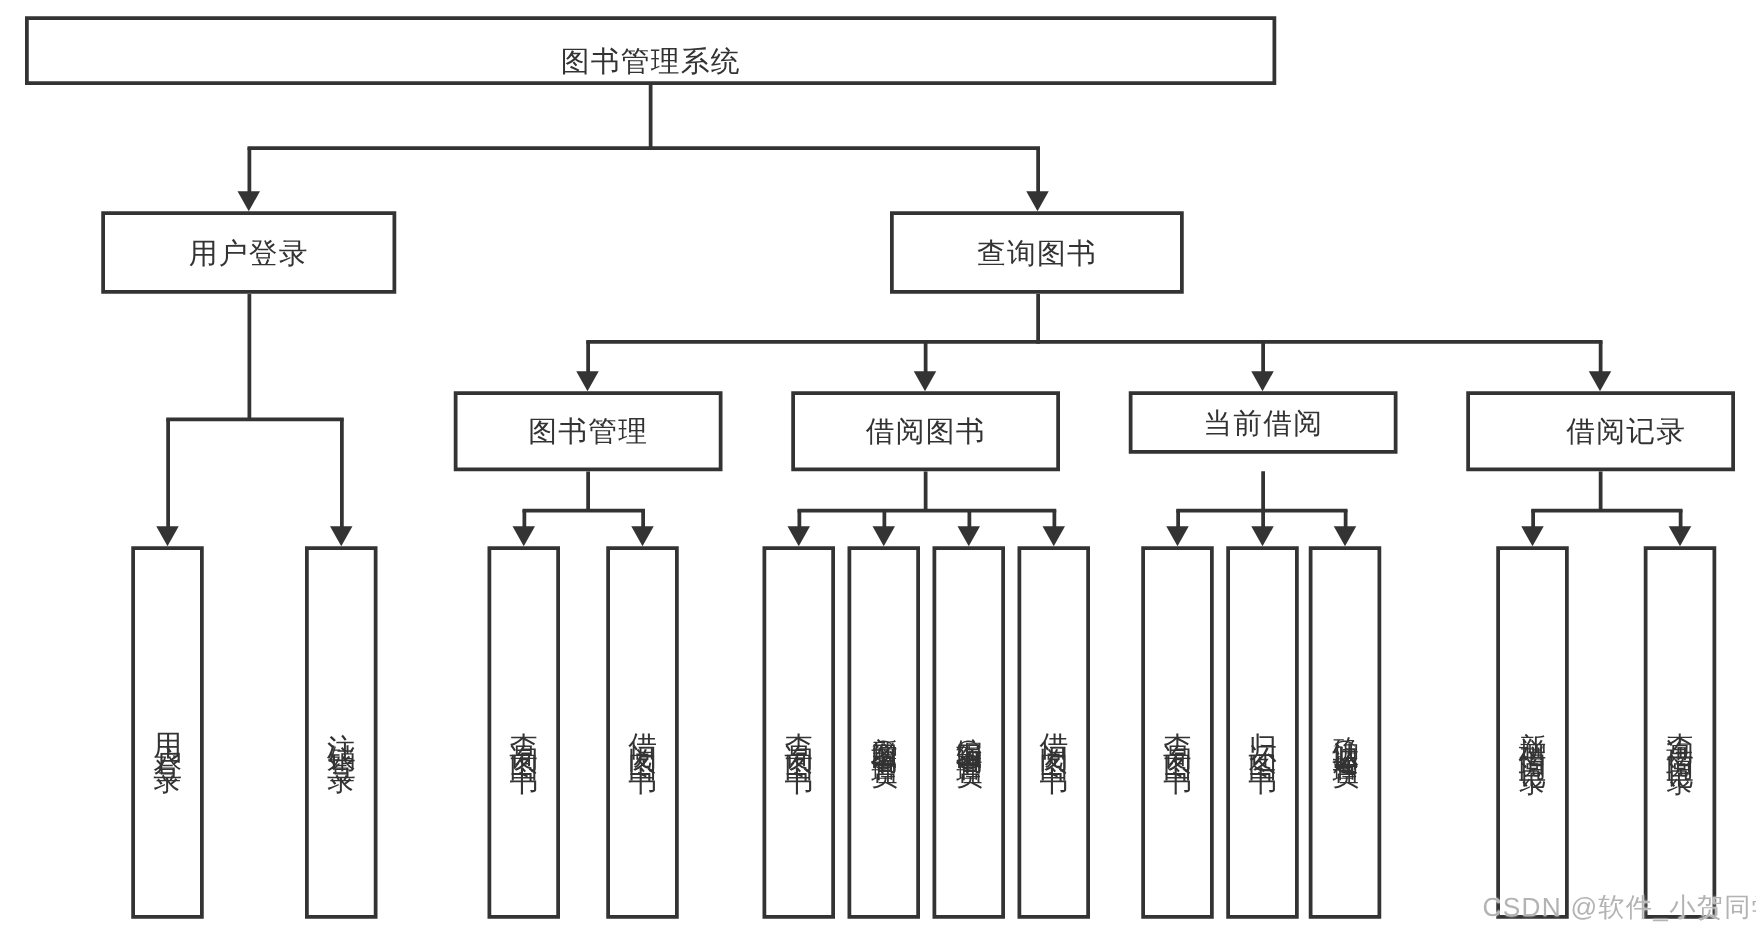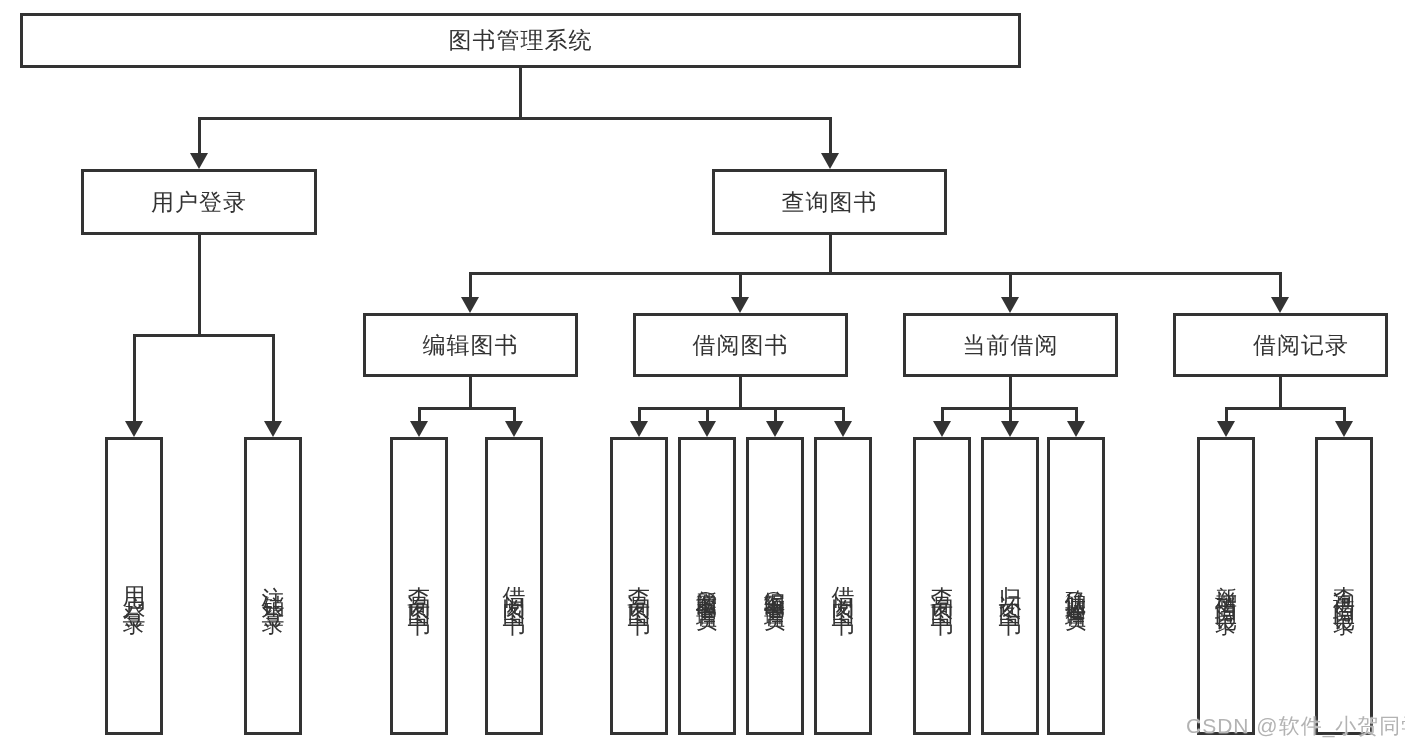--- a/index.html
+++ b/index.html
@@ -59,41 +59,41 @@
     text-shadow:0 0 2px #ffffff,0 0 1px #ffffff;
     z-index:5;
     white-space:nowrap;
   }
 </style>
 </head>
 <body>
 
 <div class="stage">
 
-  <div class="box" style="left:20px;top:13px;width:1001px;height:55px;">
+  <div class="box" style="left:20px;top:13px;width:1001px;height:55px;align-items:flex-end;">
     <span>图书管理系统</span>
   </div>
 
   <div class="box" style="left:81px;top:169px;width:236px;height:66px;">
     <span>用户登录</span>
   </div>
 
   <div class="box" style="left:712px;top:169px;width:235px;height:66px;">
     <span>查询图书</span>
   </div>
 
   <div class="box" style="left:363px;top:313px;width:215px;height:64px;">
-    <span>编辑图书</span>
+    <span>图书管理</span>
   </div>
 
   <div class="box" style="left:633px;top:313px;width:215px;height:64px;">
     <span>借阅图书</span>
   </div>
 
-  <div class="box" style="left:903px;top:313px;width:215px;height:64px;">
+  <div class="box" style="left:903px;top:313px;width:215px;height:50px;">
     <span>当前借阅</span>
   </div>
 
   <div class="box" style="left:1173px;top:313px;width:215px;height:64px;padding-left:41px;">
     <span>借阅记录</span>
   </div>
 
   <div class="box leaf" style="left:105px;">
     <span class="vtext">用户登录</span>
   </div>

